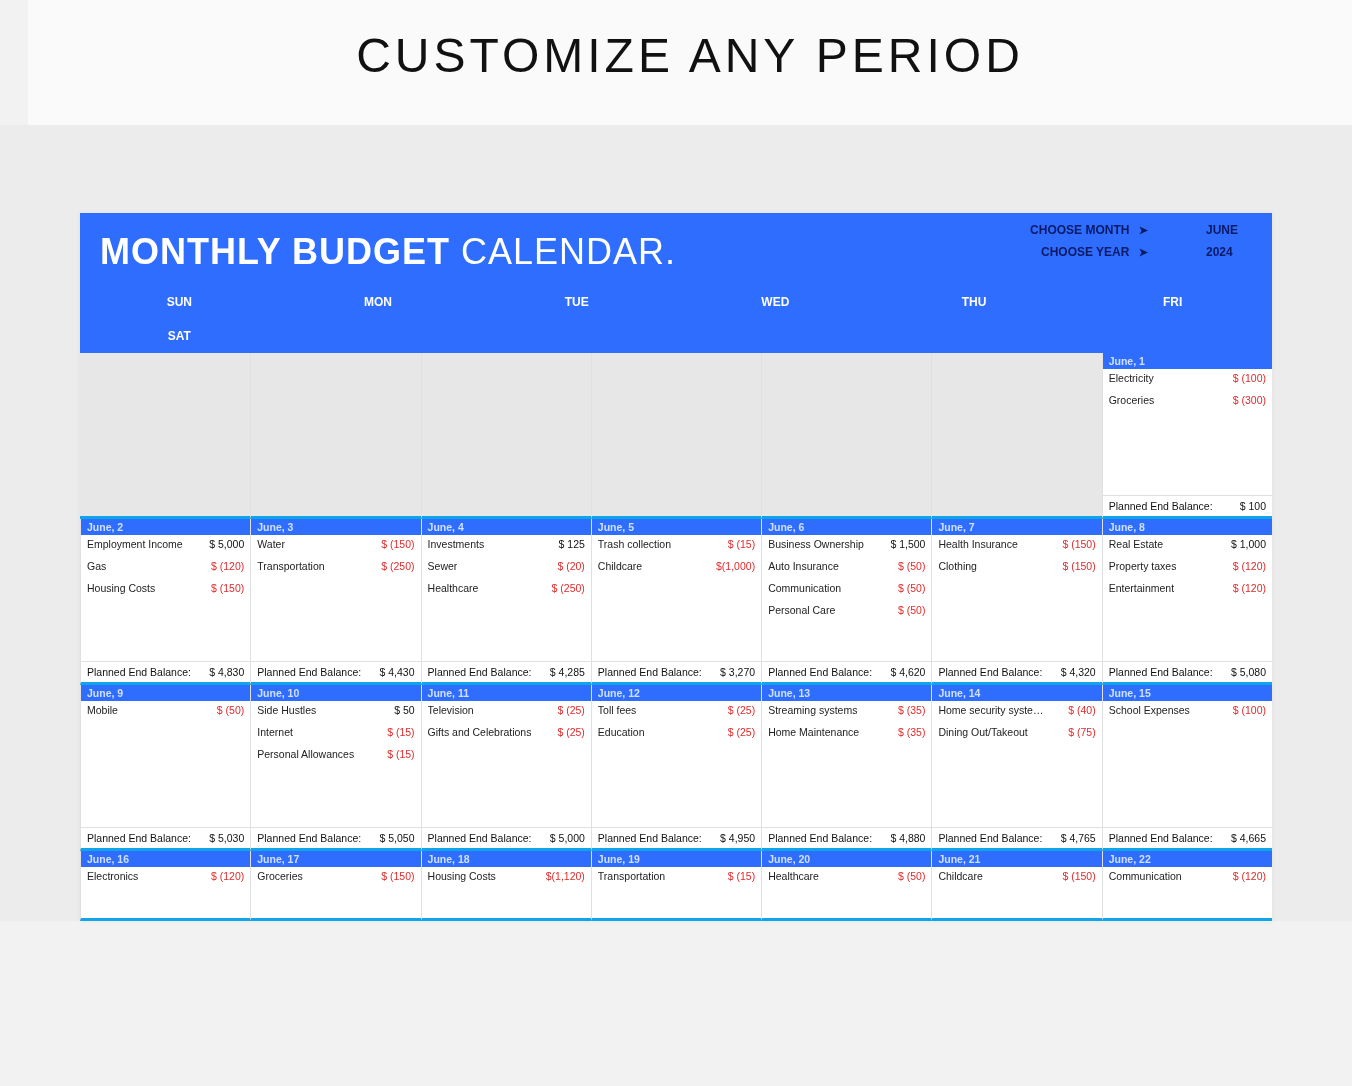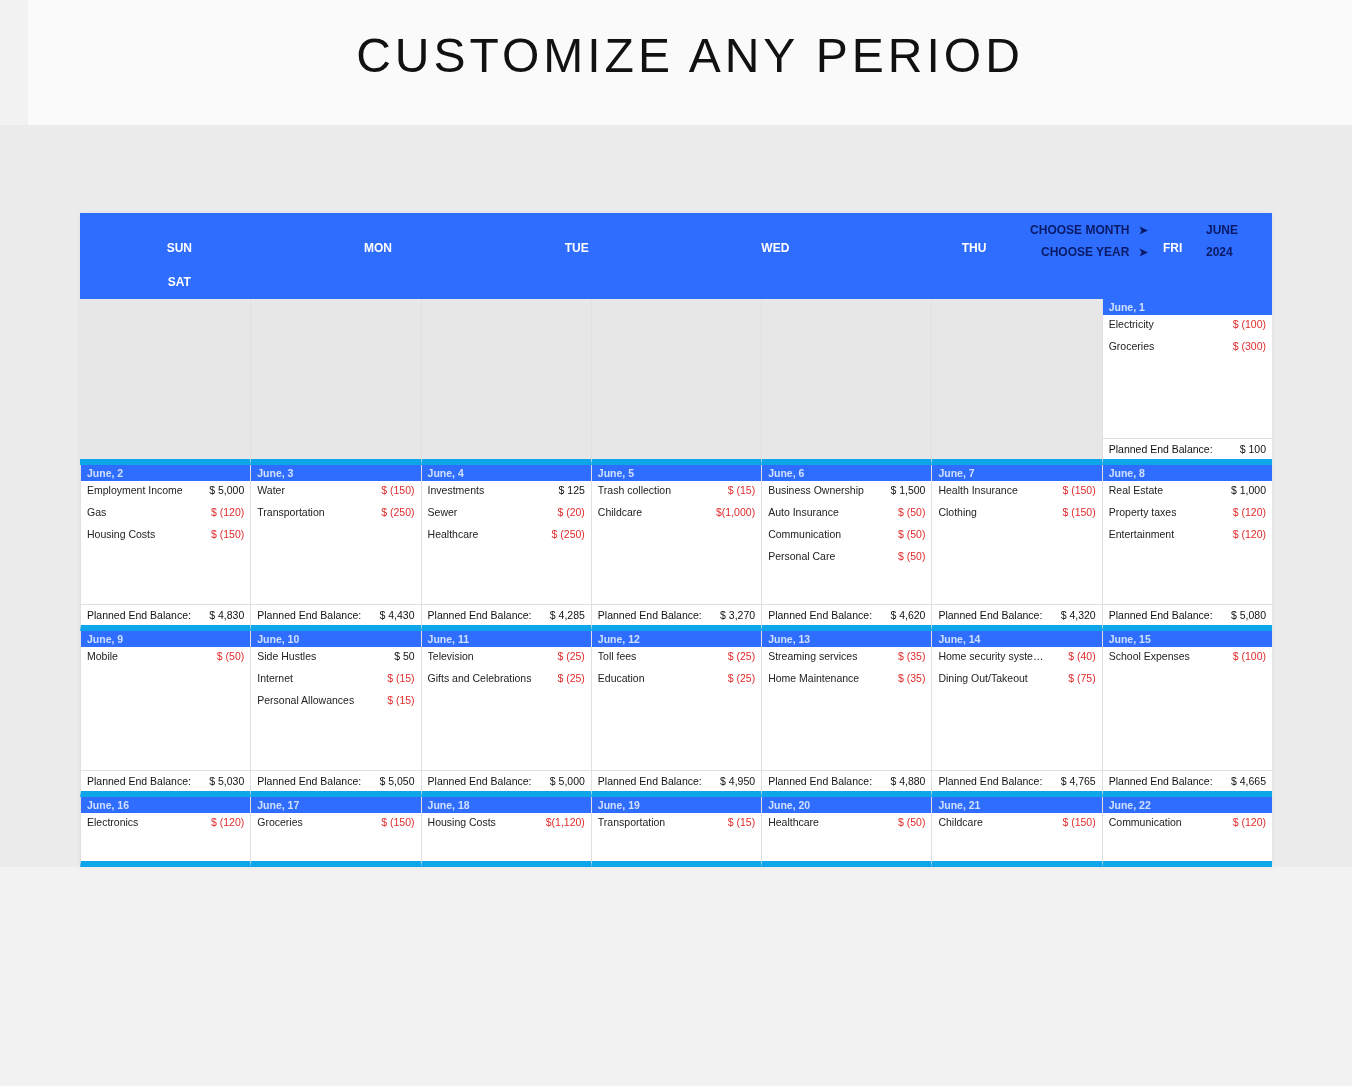--- a/index.html
+++ b/index.html
@@ -65,21 +65,21 @@
     font-weight: 600;
     text-align: center;
   }
   .weekdays div { padding: 10px 0; }
   .grid {
     display: grid;
     grid-template-columns: repeat(7, 1fr);
   }
   .daycell {
     border-left: 1px solid #e0e0e0;
-    border-bottom: 6px solid #0ea5e9;
+    border-bottom: 3px solid #0ea5e9;
     display: flex;
     flex-direction: column;
     min-height: 166px;
     background: #fff;
     position: relative;
   }
   .daycell.empty { background: #e7e7e7; }
   .daycell:first-child { border-left: none; }
   .datebar {
     background: #2f6dff;
@@ -122,20 +122,23 @@
 <body>
 
 <div class="page-title-area">
   <h1 class="page-title">CUSTOMIZE ANY PERIOD</h1>
 </div>
 
 <div class="canvas">
   <div class="calendar">
 
     <div class="cal-header">
+      <div class="cal-title">
+        <span class="bold">MONTHLY BUDGET</span><span class="light"> CALENDAR.</span>
+      </div>
       <div class="chooser">
         <div class="chooser-row">
           <span>
             <span>CHOOSE MONTH</span>
             <span class="arrow">➤</span>
           </span>
           <span class="val">JUNE</span>
         </div>
         <div class="chooser-row">
           <span>
@@ -385,21 +388,21 @@
           </div>
           <div class="footer">
             <span>Planned End Balance:</span>
             <span>$ 4,950</span>
           </div>
         </div>
         <div class="daycell">
           <div class="datebar">June, 13</div>
           <div class="items">
             <div class="item-row">
-              <span class="item-name">Streaming services</span>
+              <span class="item-name">Streaming systems</span>
               <span class="item-amt neg">$    (35)</span>
             </div>
             <div class="item-row">
               <span class="item-name">Home Maintenance</span>
               <span class="item-amt neg">$    (35)</span>
             </div>
           </div>
           <div class="footer">
             <span>Planned End Balance:</span>
             <span>$ 4,880</span>

